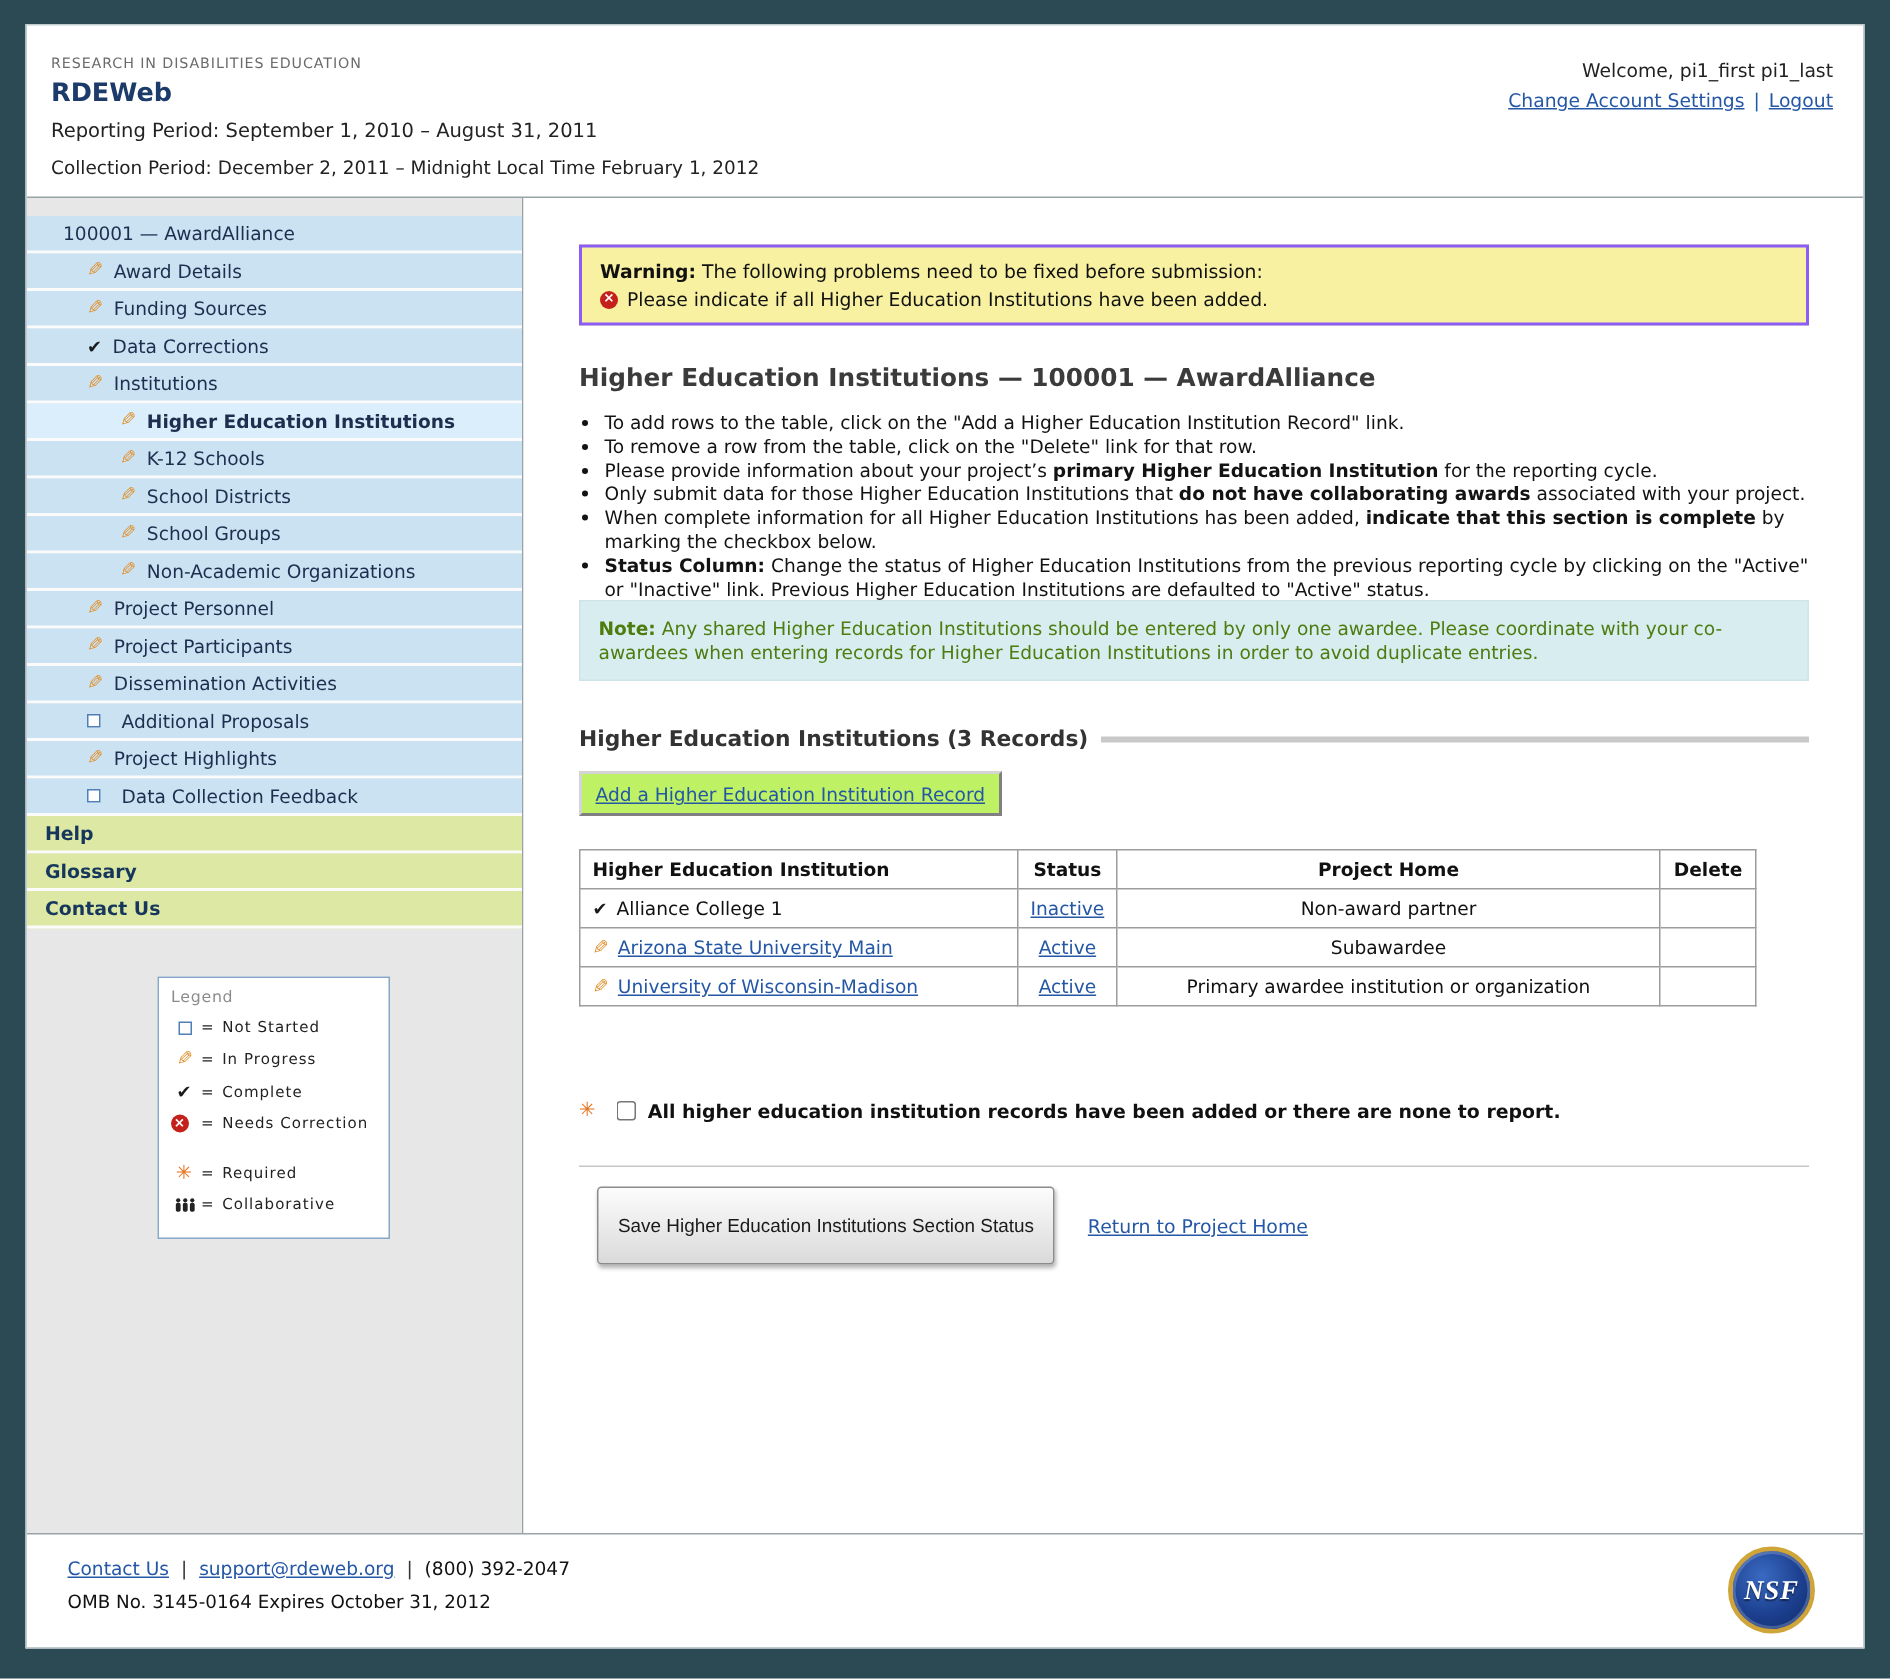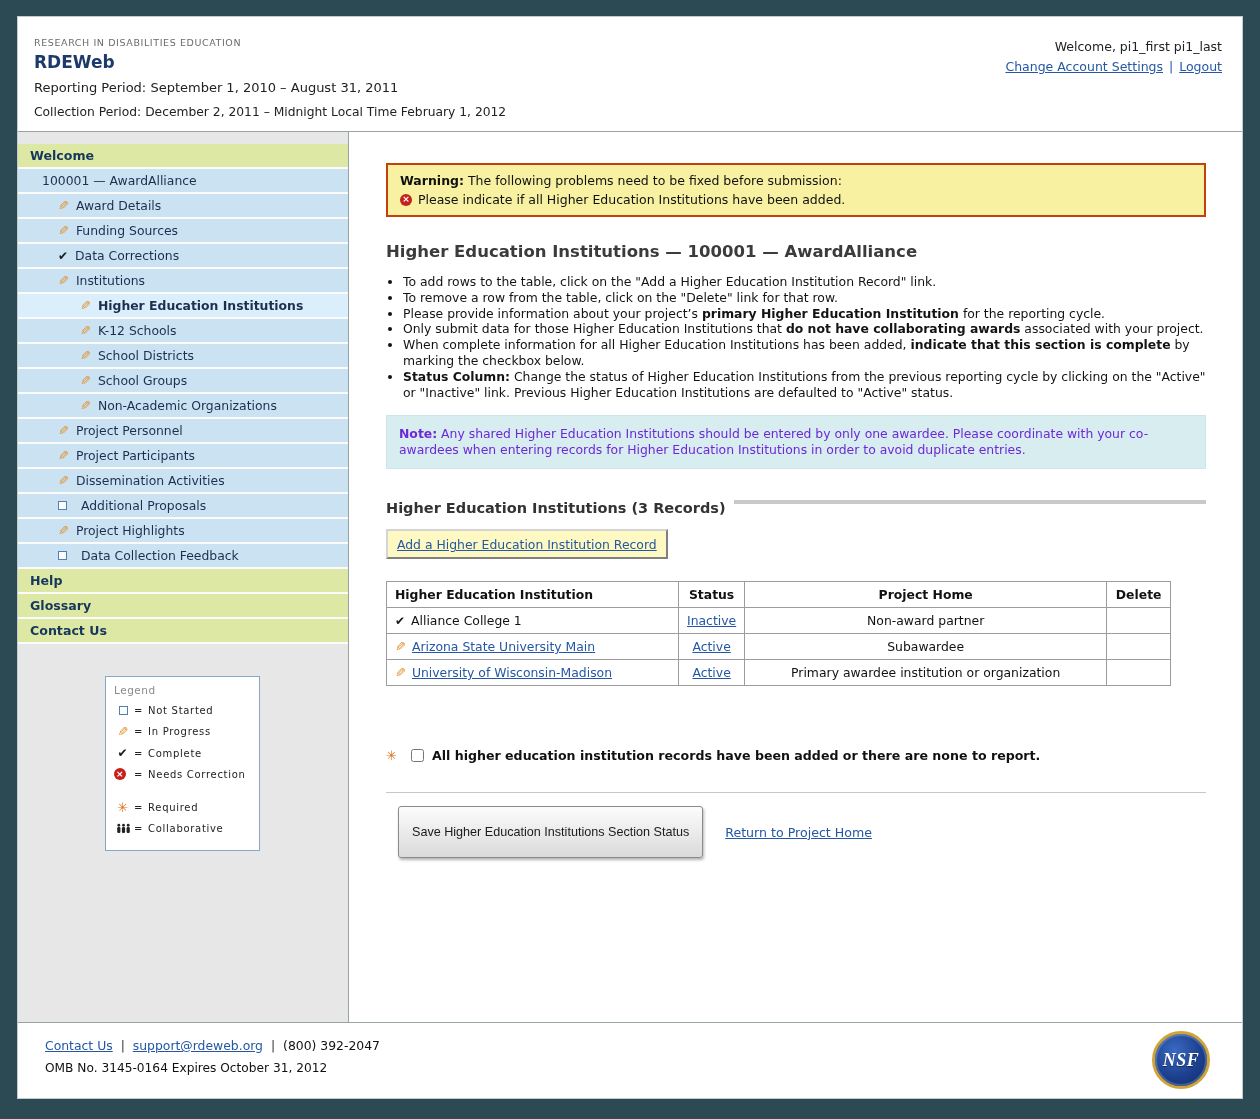--- a/index.html
+++ b/index.html
@@ -69,40 +69,40 @@
   .lg-row.gap { margin-top: 21px; }
   .lg-ic { width: 18px; display: flex; justify-content: center; align-items: center; }
   .lg-eq { margin: 0 5px 0 2px; }
   .req-ast { color: #e2711d; font-size: 13px; line-height: 1; }
   
   .main { flex: 1; background: #fff; padding: 18px 36px 0 37px; min-width: 0; }
   .breadcrumb { font-size: 11.6px; color: #3d3d3d; }
   .bc-link { color: #4a5b77; text-decoration: underline; cursor: pointer; }
   .bc-sep { margin: 0 4px; color: #3d3d3d; }
   .warning {
-    margin-top: 13px; background: #f7f1a1; border: 2px solid #c2410c;
+    margin-top: 13px; background: #f7f1a1; border: 2px solid #8b5cf6;
     padding: 8px 12px; font-size: 12.5px; color: #111;
   }
   .w-line2 { margin-top: 4px; display: flex; align-items: center; }
   .icon-error {
     display: inline-flex; align-items: center; justify-content: center;
     width: 12px; height: 12px; border-radius: 50%; flex: none;
     background: #c4211c; color: #fff; font-size: 9px; font-weight: bold;
     margin-right: 6px; line-height: 1;
   }
   .page-title { margin: 25px 0 0; font-size: 16.5px; color: #3b3b3b; font-weight: bold; }
   ul.bullets { margin: 13px 0 0; padding-left: 17px; }
   ul.bullets li { font-size: 12.4px; line-height: 15.8px; color: #131313; }
-  .note { margin-top: 15px; background: #d8edf0; border: 1px solid #cde5e9; padding: 10px 12px; font-size: 12.4px; line-height: 16px; color: #6d28d9; }
-  .sec-head { margin-top: 31px; display: flex; }
+  .note { background: #d8edf0; border: 1px solid #cde5e9; padding: 10px 12px; font-size: 12.4px; line-height: 16px; color: #4d7c0f; }
+  .sec-head { margin-top: 31px; display: flex; align-items: center; }
   .sec-title { font-size: 14.5px; font-weight: bold; color: #333; white-space: nowrap; }
   .sec-line { flex: 1; height: 4px; background: #c9c9c9; margin-left: 8px; }
   .add-box {
     margin-top: 13px; display: inline-block;
-    background: #fef9c3; border: 2px outset #d4d4d4; padding: 3px 9px 4px;
+    background: #bef264; border: 2px outset #d4d4d4; padding: 3px 9px 4px;
     cursor: pointer;
   }
   .add-box .lnk { font-size: 12.4px; }
   .inst-table { margin-top: 22px; border-collapse: collapse; }
   .inst-table th, .inst-table td { border: 1px solid #9c9c9c; font-size: 12.4px; padding: 5px 8px; color: #111; }
   .inst-table th { font-weight: bold; text-align: center; background: #fff; }
   .inst-table .c1 { width: 292px; text-align: left; }
   .inst-table .c2 { width: 66px; }
   .inst-table .c3 { width: 362px; }
   .inst-table .c4 { width: 64px; }
@@ -158,23 +158,20 @@
         <a class="lnk">Change Account Settings</a>
         <span class="sep">|</span>
         <a class="lnk">Logout</a>
       </div>
     </div>
   </div>
 
   <div class="body-row">
 
     <div class="sidebar">
-      <div class="nav-header">
-          <span>Welcome</span>
-        </div>
       <div class="nav-item lvl1">
           <span class="lbl">100001 — AwardAlliance</span>
         </div>
       <div class="nav-item lvl2">
           <span class="icon pencil">✎</span>
           <span>Award Details</span>
         </div>
       <div class="nav-item lvl2">
           <span class="icon pencil">✎</span>
           <span>Funding Sources</span>

